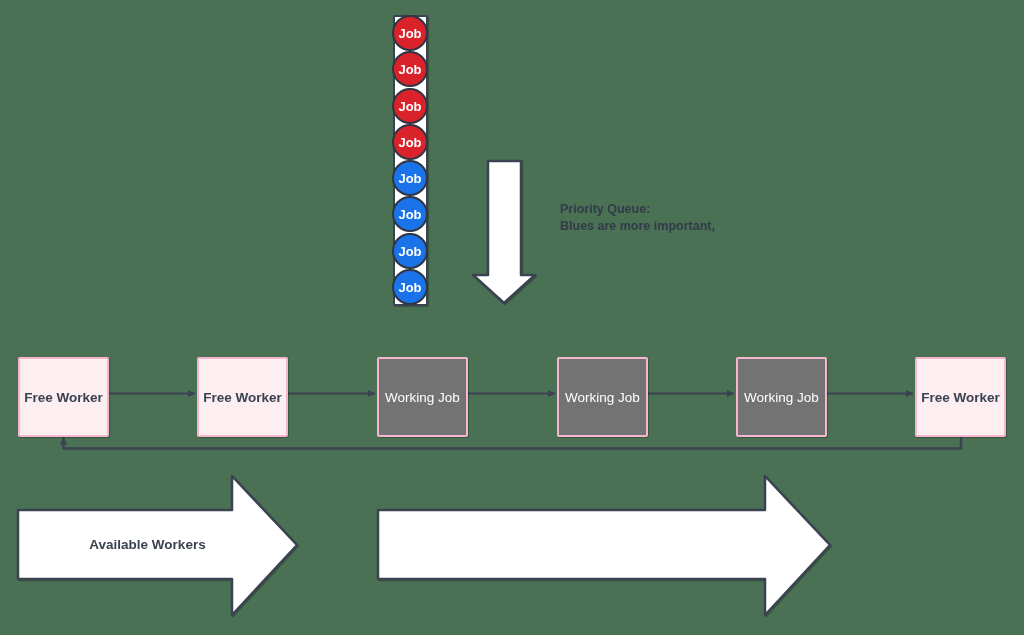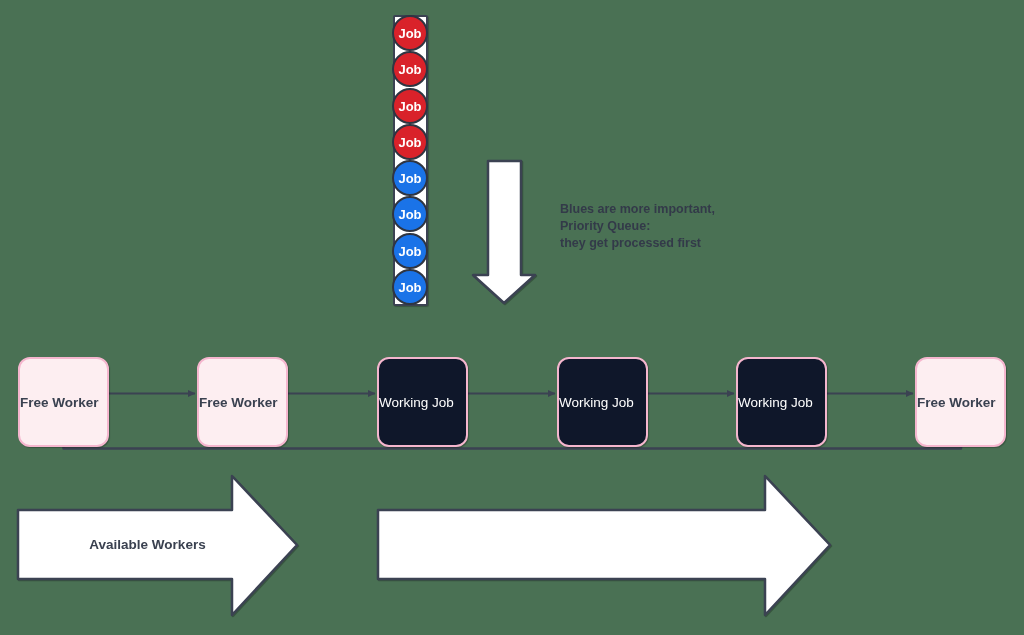--- a/index.html
+++ b/index.html
@@ -60,37 +60,38 @@
     justify-content: center;
     color: #ffffff;
     font-weight: bold;
     font-size: 13px;
   }
   .job-red  { background: #d9222a; }
   .job-blue { background: #1a73e8; }
   .node-box {
     position: absolute;
     top: 357px;
-    width: 91px; height: 90px;
+    width: 91px; height: 80px;
     border: 2px solid #f5b6ce;
-    border-radius: 12px;
+    border-radius: 2px;
     box-sizing: border-box;
     display: flex;
     align-items: center;
+    justify-content: center;
     text-align: center;
     font-size: 13.5px;
     box-shadow: 1px 1px 1px rgba(0,0,0,0.25);
   }
   .node-free {
     background: #fdeef1;
     color: #3a4150;
     font-weight: bold;
   }
   .node-working {
-    background: #0f172a;
+    background: #737373;
     color: #ffffff;
     font-weight: normal;
   }
   .note {
     position: absolute;
     left: 560px; top: 201px;
     color: #333a49;
     font-size: 12.5px;
     font-weight: bold;
     line-height: 17px;
@@ -159,23 +160,22 @@
       <span>Job</span>
     </div>
   <div class="job-circle job-blue" style="top:233px">
       <span>Job</span>
     </div>
   <div class="job-circle job-blue" style="top:269px">
       <span>Job</span>
     </div>
 
   <div class="note">
+    <div>Priority Queue:</div>
     <div>Blues are more important,</div>
-    <div>Priority Queue:</div>
-    <div>they get processed first</div>
   </div>
 
   <div class="node-box node-free" style="left:18px">
       <span>Free Worker</span>
     </div>
   <div class="node-box node-free" style="left:197px">
       <span>Free Worker</span>
     </div>
   <div class="node-box node-working" style="left:377px">
       <span>Working Job</span>

